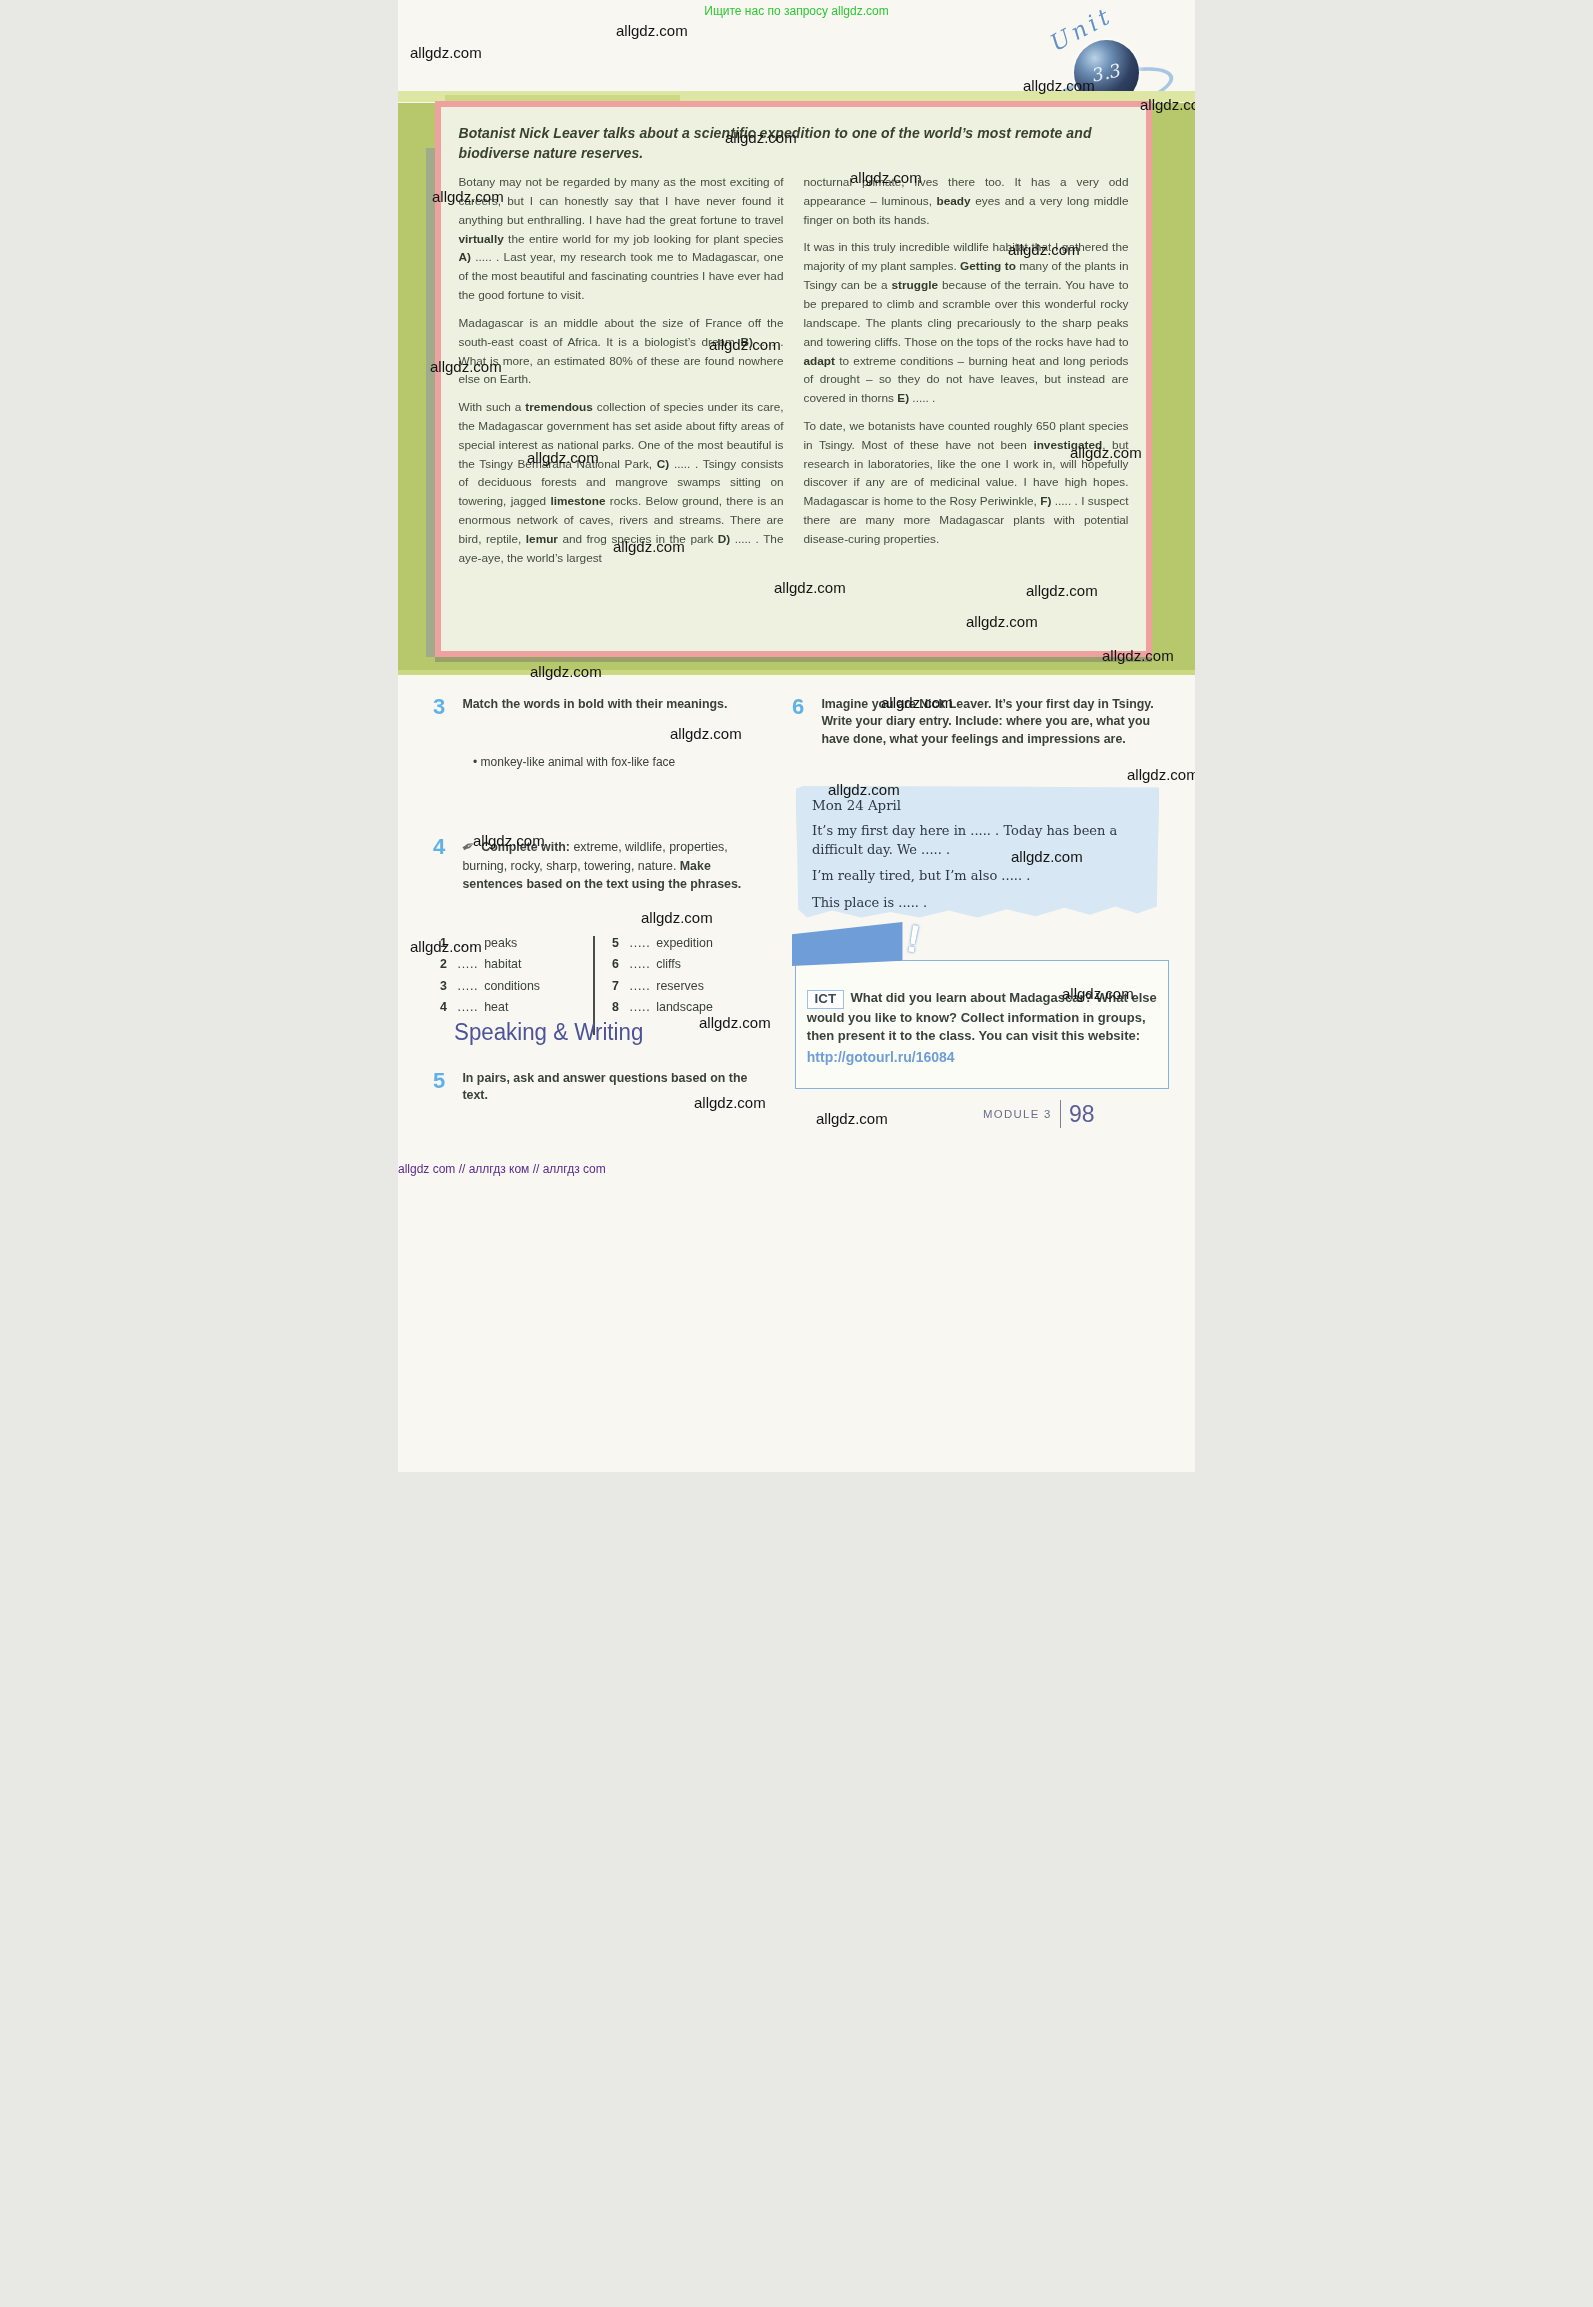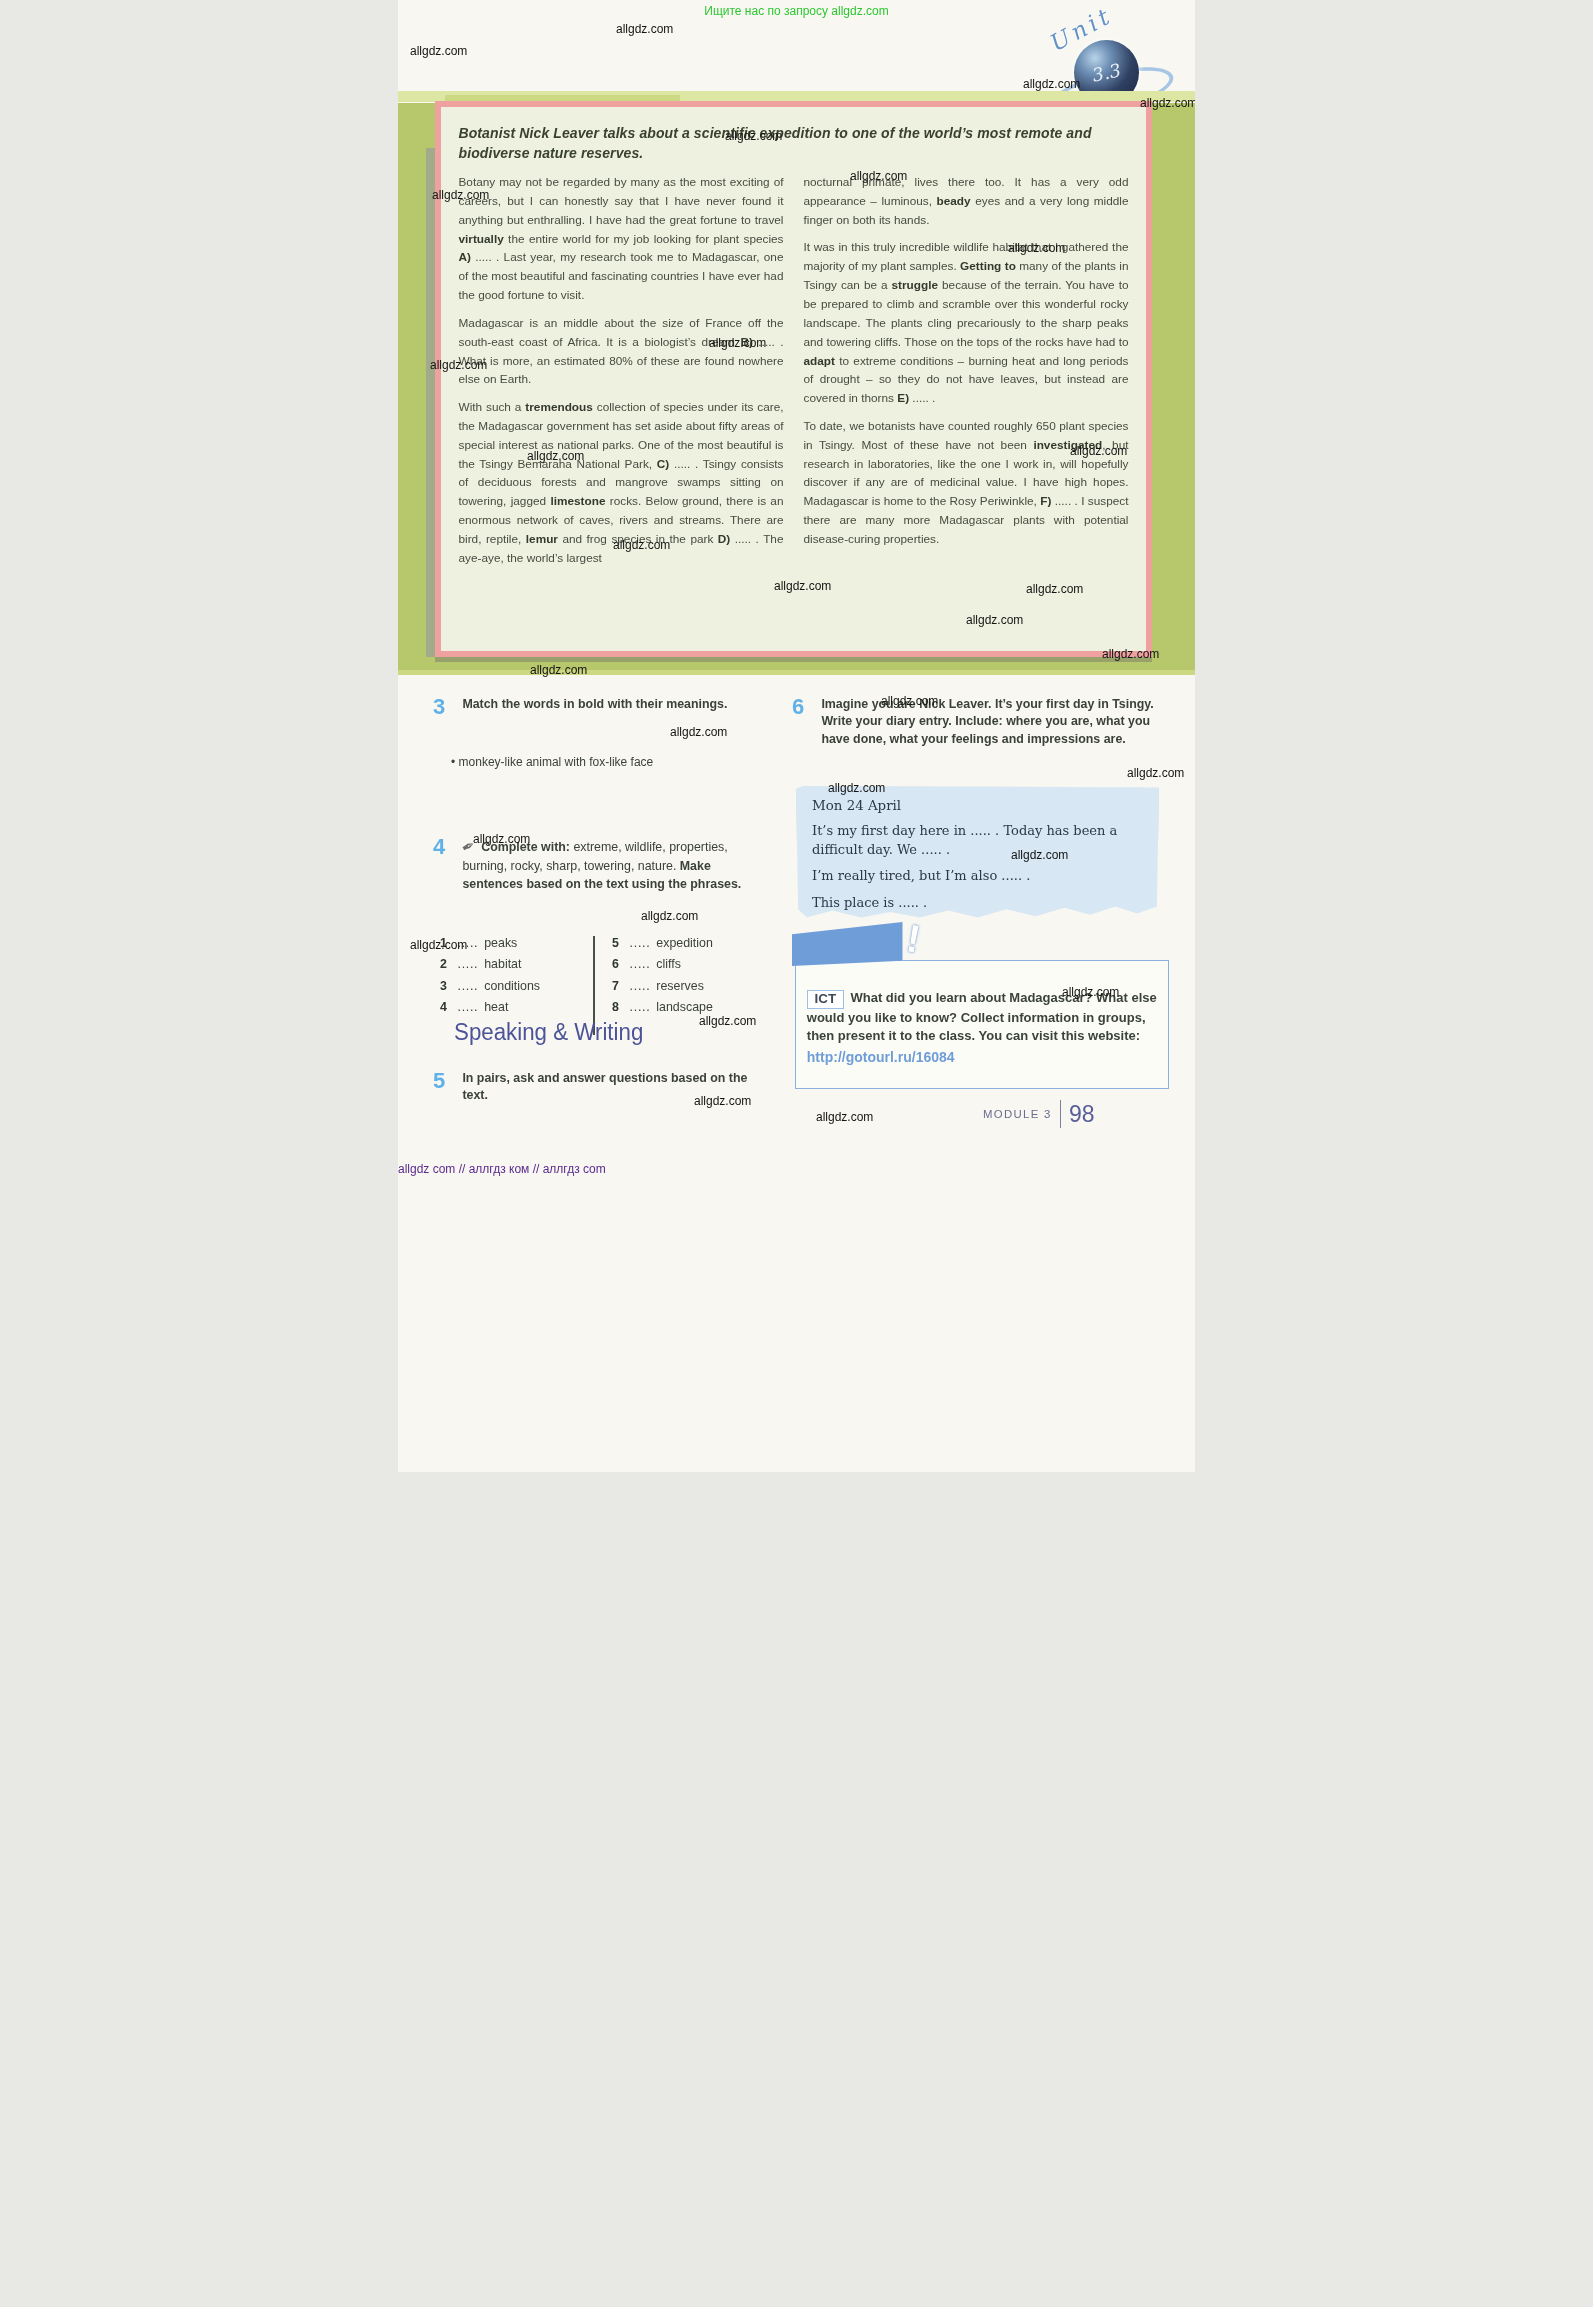--- a/index.html
+++ b/index.html
@@ -76,21 +76,21 @@
   .project-text{display:inline;font-size:13px;font-weight:700;line-height:1.42;color:#3a423b;}
   .project-url{margin-top:3.4px;font-size:14px;font-weight:700;color:var(--url-blue);}
 
   
   .module-footer{position:absolute;left:585px;top:1100px;display:flex;align-items:center;gap:8px;}
   .module-label{font-size:11.4px;letter-spacing:1.3px;color:var(--module-ink);}
   .module-bar{width:1.3px;height:28px;background:#7d81a0;}
   .module-page{font-size:23px;color:var(--page-num);}
   .footer-line{position:absolute;left:0;right:81px;top:1162px;font-size:12px;font-weight:500;color:var(--footer-purple);}
 
-  .wm{position:absolute;font-size:12px;color:#141414;white-space:nowrap;z-index:5;text-align:center;}
+  .wm{position:absolute;font-size:15px;color:#141414;white-space:nowrap;z-index:5;text-align:center;}
 </style>
 </head>
 <body>
 
 <div id="page">
 
   <div class="green-headline">Ищите нас по запросу allgdz.com</div>
 
   <div class="unit-badge">
     <div class="unit-ring"></div>
@@ -120,21 +120,21 @@
           <p><span>It was in this truly incredible wildlife habitat that I gathered the majority of my plant samples. </span><span class="b">Getting to</span><span> many of the plants in Tsingy can be a </span><span class="b">struggle</span><span> because of the terrain. You have to be prepared to climb and scramble over this wonderful rocky landscape. The plants cling precariously to the sharp peaks and towering cliffs. Those on the tops of the rocks have had to </span><span class="b">adapt</span><span> to extreme conditions – burning heat and long periods of drought – so they do not have leaves, but instead are covered in thorns </span><span class="b">E)</span><span> ..... .</span></p>
           <p><span>To date, we botanists have counted roughly 650 plant species in Tsingy. Most of these have not been </span><span class="b">investigated</span><span>, but research in laboratories, like the one I work in, will hopefully discover if any are of medicinal value. I have high hopes. Madagascar is home to the Rosy Periwinkle, </span><span class="b">F)</span><span> ..... . I suspect there are many more Madagascar plants with potential disease-curing properties.</span></p>
         </div>
     </div>
   </div>
 
   <div class="ex" style="left:35px;top:696px;width:324px;">
     <div class="ex-num">3</div>
     <div class="ex-body" style="width:289px;">Match the words in bold with their meanings.</div>
   </div>
-  <div class="bullets" style="left:53px;top:753px;width:290px;">
+  <div class="bullets" style="left:75px;top:753px;width:290px;">
     <div>• monkey-like animal with fox-like face</div>
   </div>
 
   <div class="ex" style="left:35px;top:836px;width:324px;">
     <div class="ex-num">4</div>
     <div class="ex-body" style="width:290px;">
       <span class="pen-icon">✒</span><span><span class="b">Complete with: </span><span class="n">extreme, wildlife, properties, burning, rocky, sharp, towering, nature. </span><span class="b">Make sentences based on the text using the phrases.</span></span>
     </div>
   </div>
 

